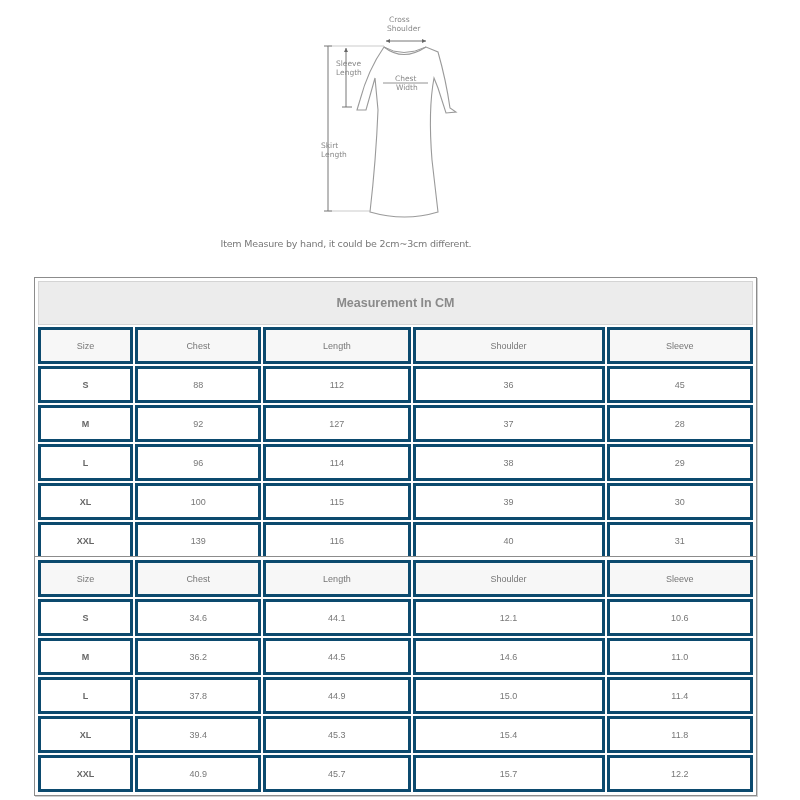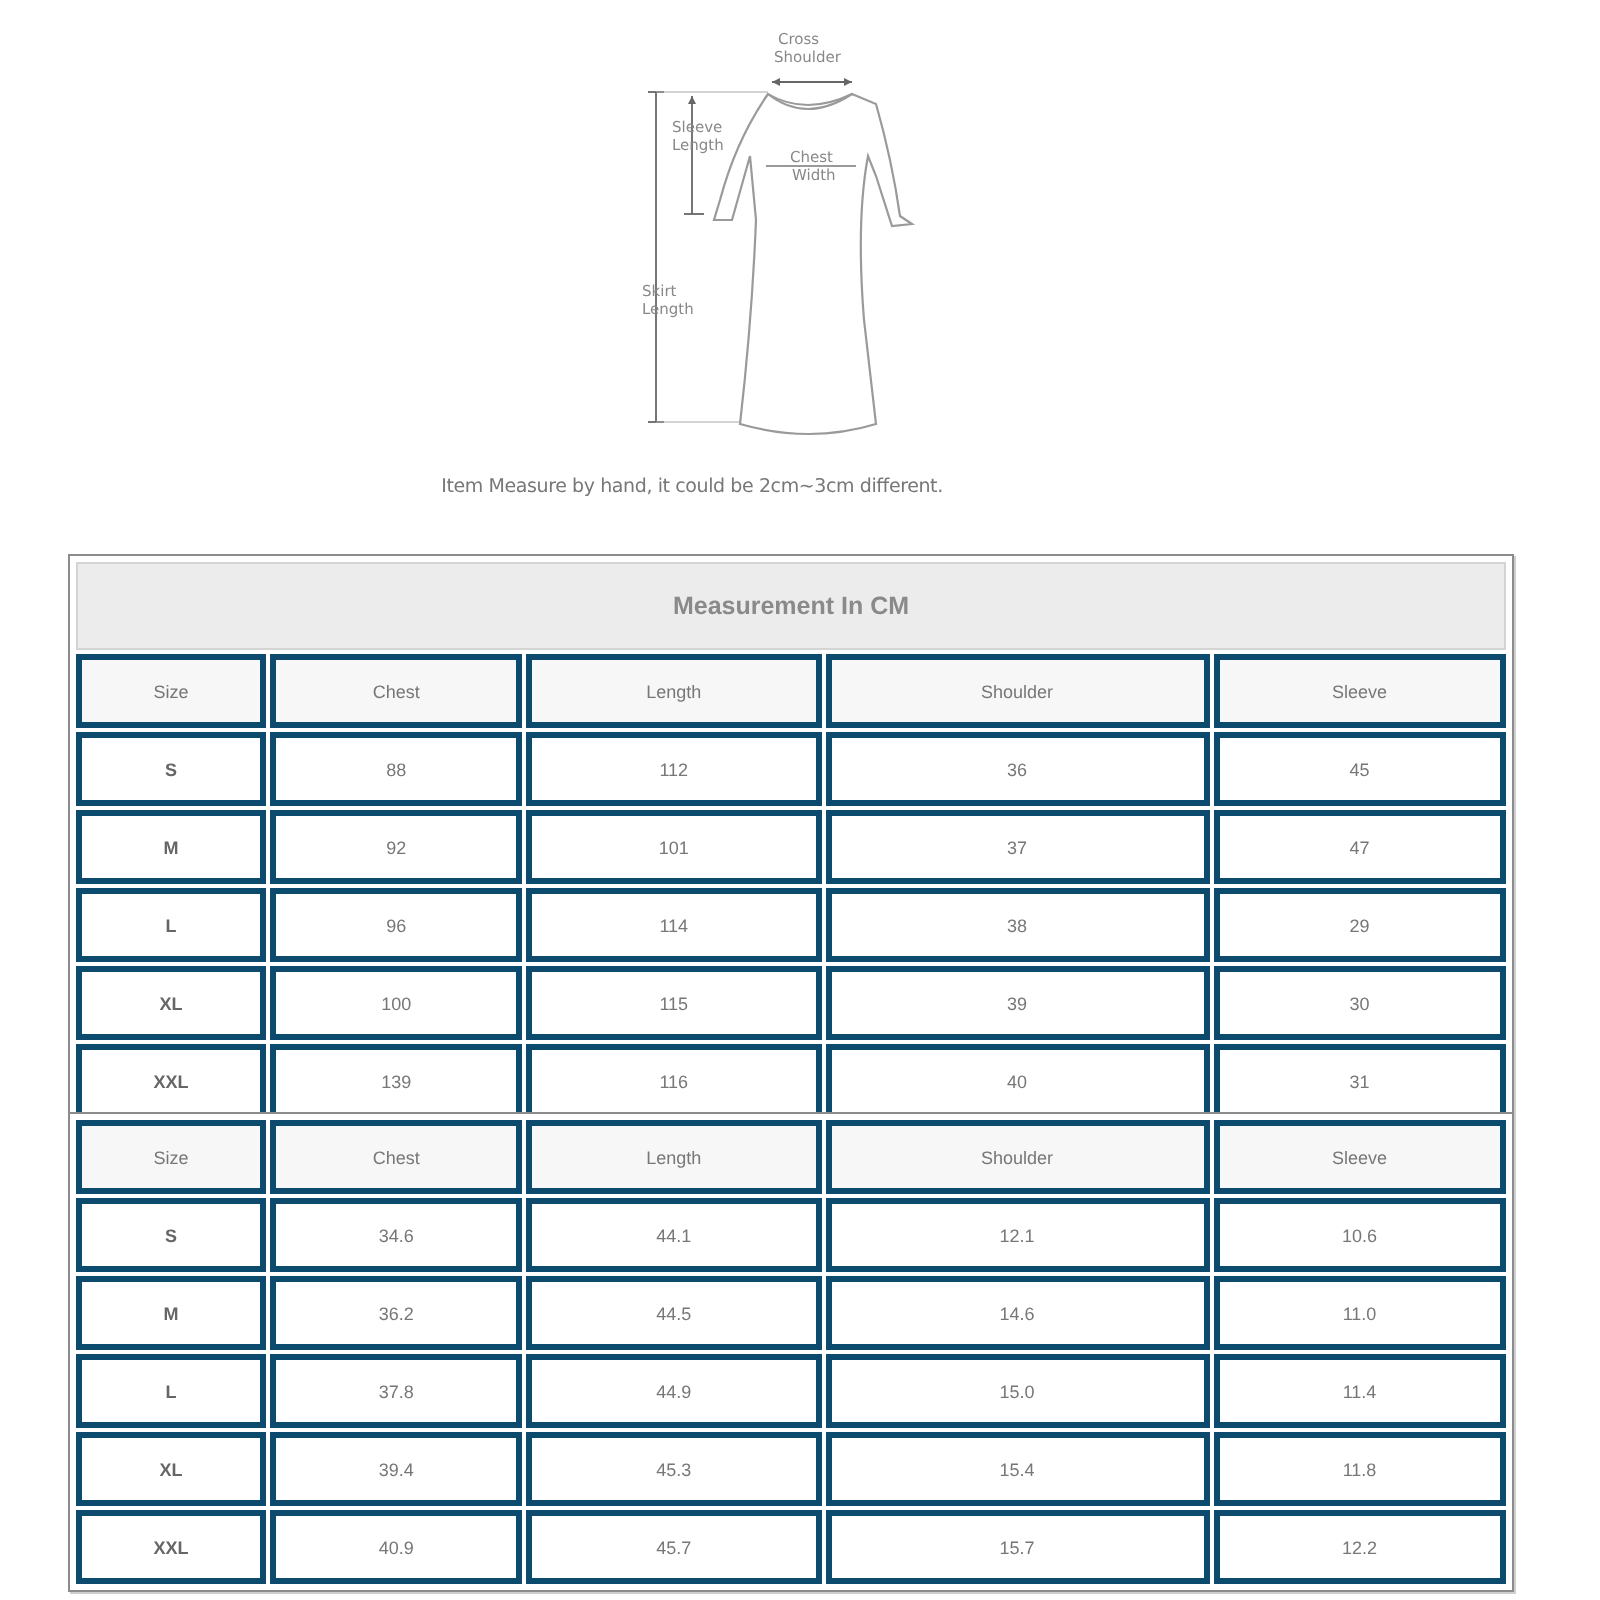--- a/index.html
+++ b/index.html
@@ -69,23 +69,23 @@
   <tr>
     <td class="size">S</td>
     <td>88</td>
     <td>112</td>
     <td>36</td>
     <td>45</td>
   </tr>
   <tr>
     <td class="size">M</td>
     <td>92</td>
-    <td>101</td>
+    <td>127</td>
     <td>37</td>
-    <td>47</td>
+    <td>28</td>
   </tr>
   <tr>
     <td class="size">L</td>
     <td>96</td>
     <td>114</td>
     <td>38</td>
     <td>29</td>
   </tr>
   <tr>
     <td class="size">XL</td>

